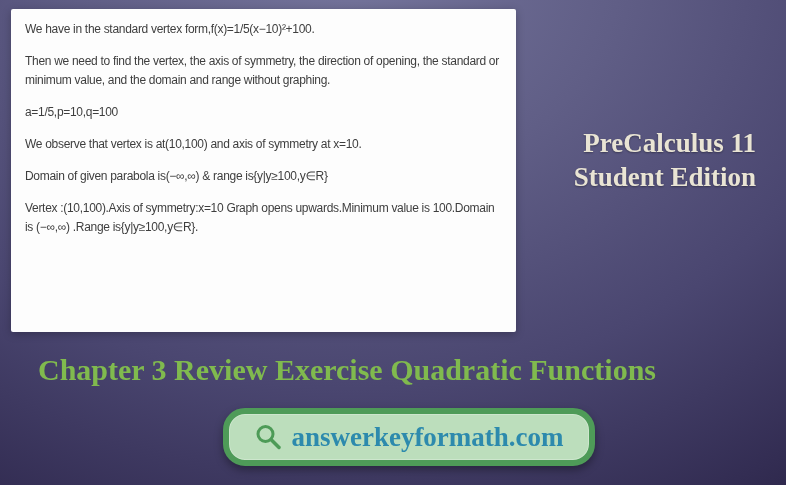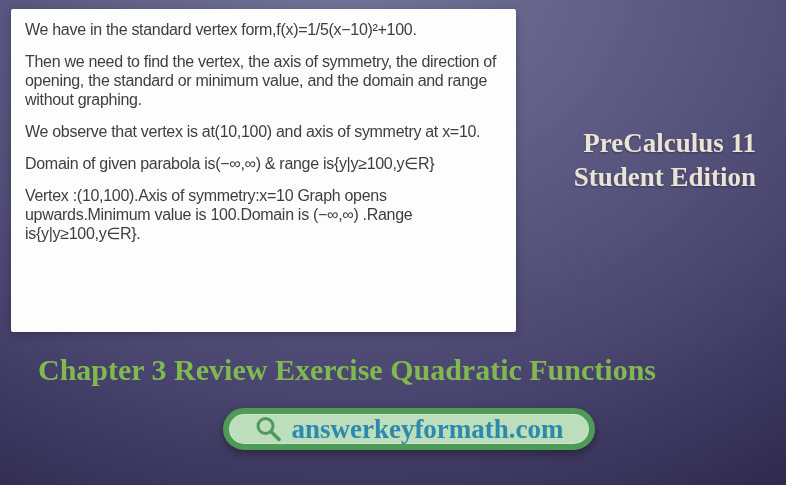--- a/index.html
+++ b/index.html
@@ -26,21 +26,21 @@
     height: 323px;
     box-sizing: border-box;
     background: #fdfdfd;
     border-radius: 2px;
     padding: 11px 12px 8px 14px;
     overflow: hidden;
     box-shadow: 0 2px 8px rgba(0,0,0,0.25);
   }
   .solution-card p {
     margin: 0 0 13px 0;
-    font-size: 16px;
+    font-size: 12px;
     line-height: 19px;
     letter-spacing: -0.3px;
     color: #3e3e3e;
   }
   .book-title {
     position: absolute;
     left: 516px;
     top: 126px;
     width: 240px;
     text-align: right;
@@ -61,21 +61,21 @@
     font-weight: bold;
     font-size: 30px;
     line-height: 40px;
     color: #80ba4e;
   }
   .search-bar {
     position: absolute;
     left: 223px;
     top: 408px;
     width: 372px;
-    height: 42px;
+    height: 58px;
     box-sizing: border-box;
     border: 6px solid #4e9b58;
     border-radius: 22px;
     background: #bcdebc;
     display: flex;
     align-items: center;
     justify-content: center;
     gap: 9px;
     cursor: pointer;
     box-shadow: 0 4px 8px rgba(0,0,0,0.35), inset 0 0 0 1px rgba(255,255,255,0.25);
@@ -95,20 +95,21 @@
   }
 </style>
 </head>
 <body>
 
 <div class="stage">
 
   <div class="solution-card">
     <p>We have in the standard vertex form,f(x)=1/5(x−10)²+100.</p>
     <p>Then we need to find the vertex, the axis of symmetry, the direction of opening, the standard or minimum value, and the domain and range without graphing.</p>
+    <p>a=1/5,p=10,q=100</p>
     <p>We observe that vertex is at(10,100) and axis of symmetry at x=10.</p>
     <p>Domain of given parabola is(−∞,∞) &amp; range is{y|y≥100,y∈R}</p>
     <p>Vertex :(10,100).Axis of symmetry:x=10 Graph opens upwards.Minimum value is 100.Domain is (−∞,∞) .Range is{y|y≥100,y∈R}.</p>
   </div>
 
   <div class="book-title">
     <div>PreCalculus 11</div>
     <div>Student Edition</div>
   </div>
 

